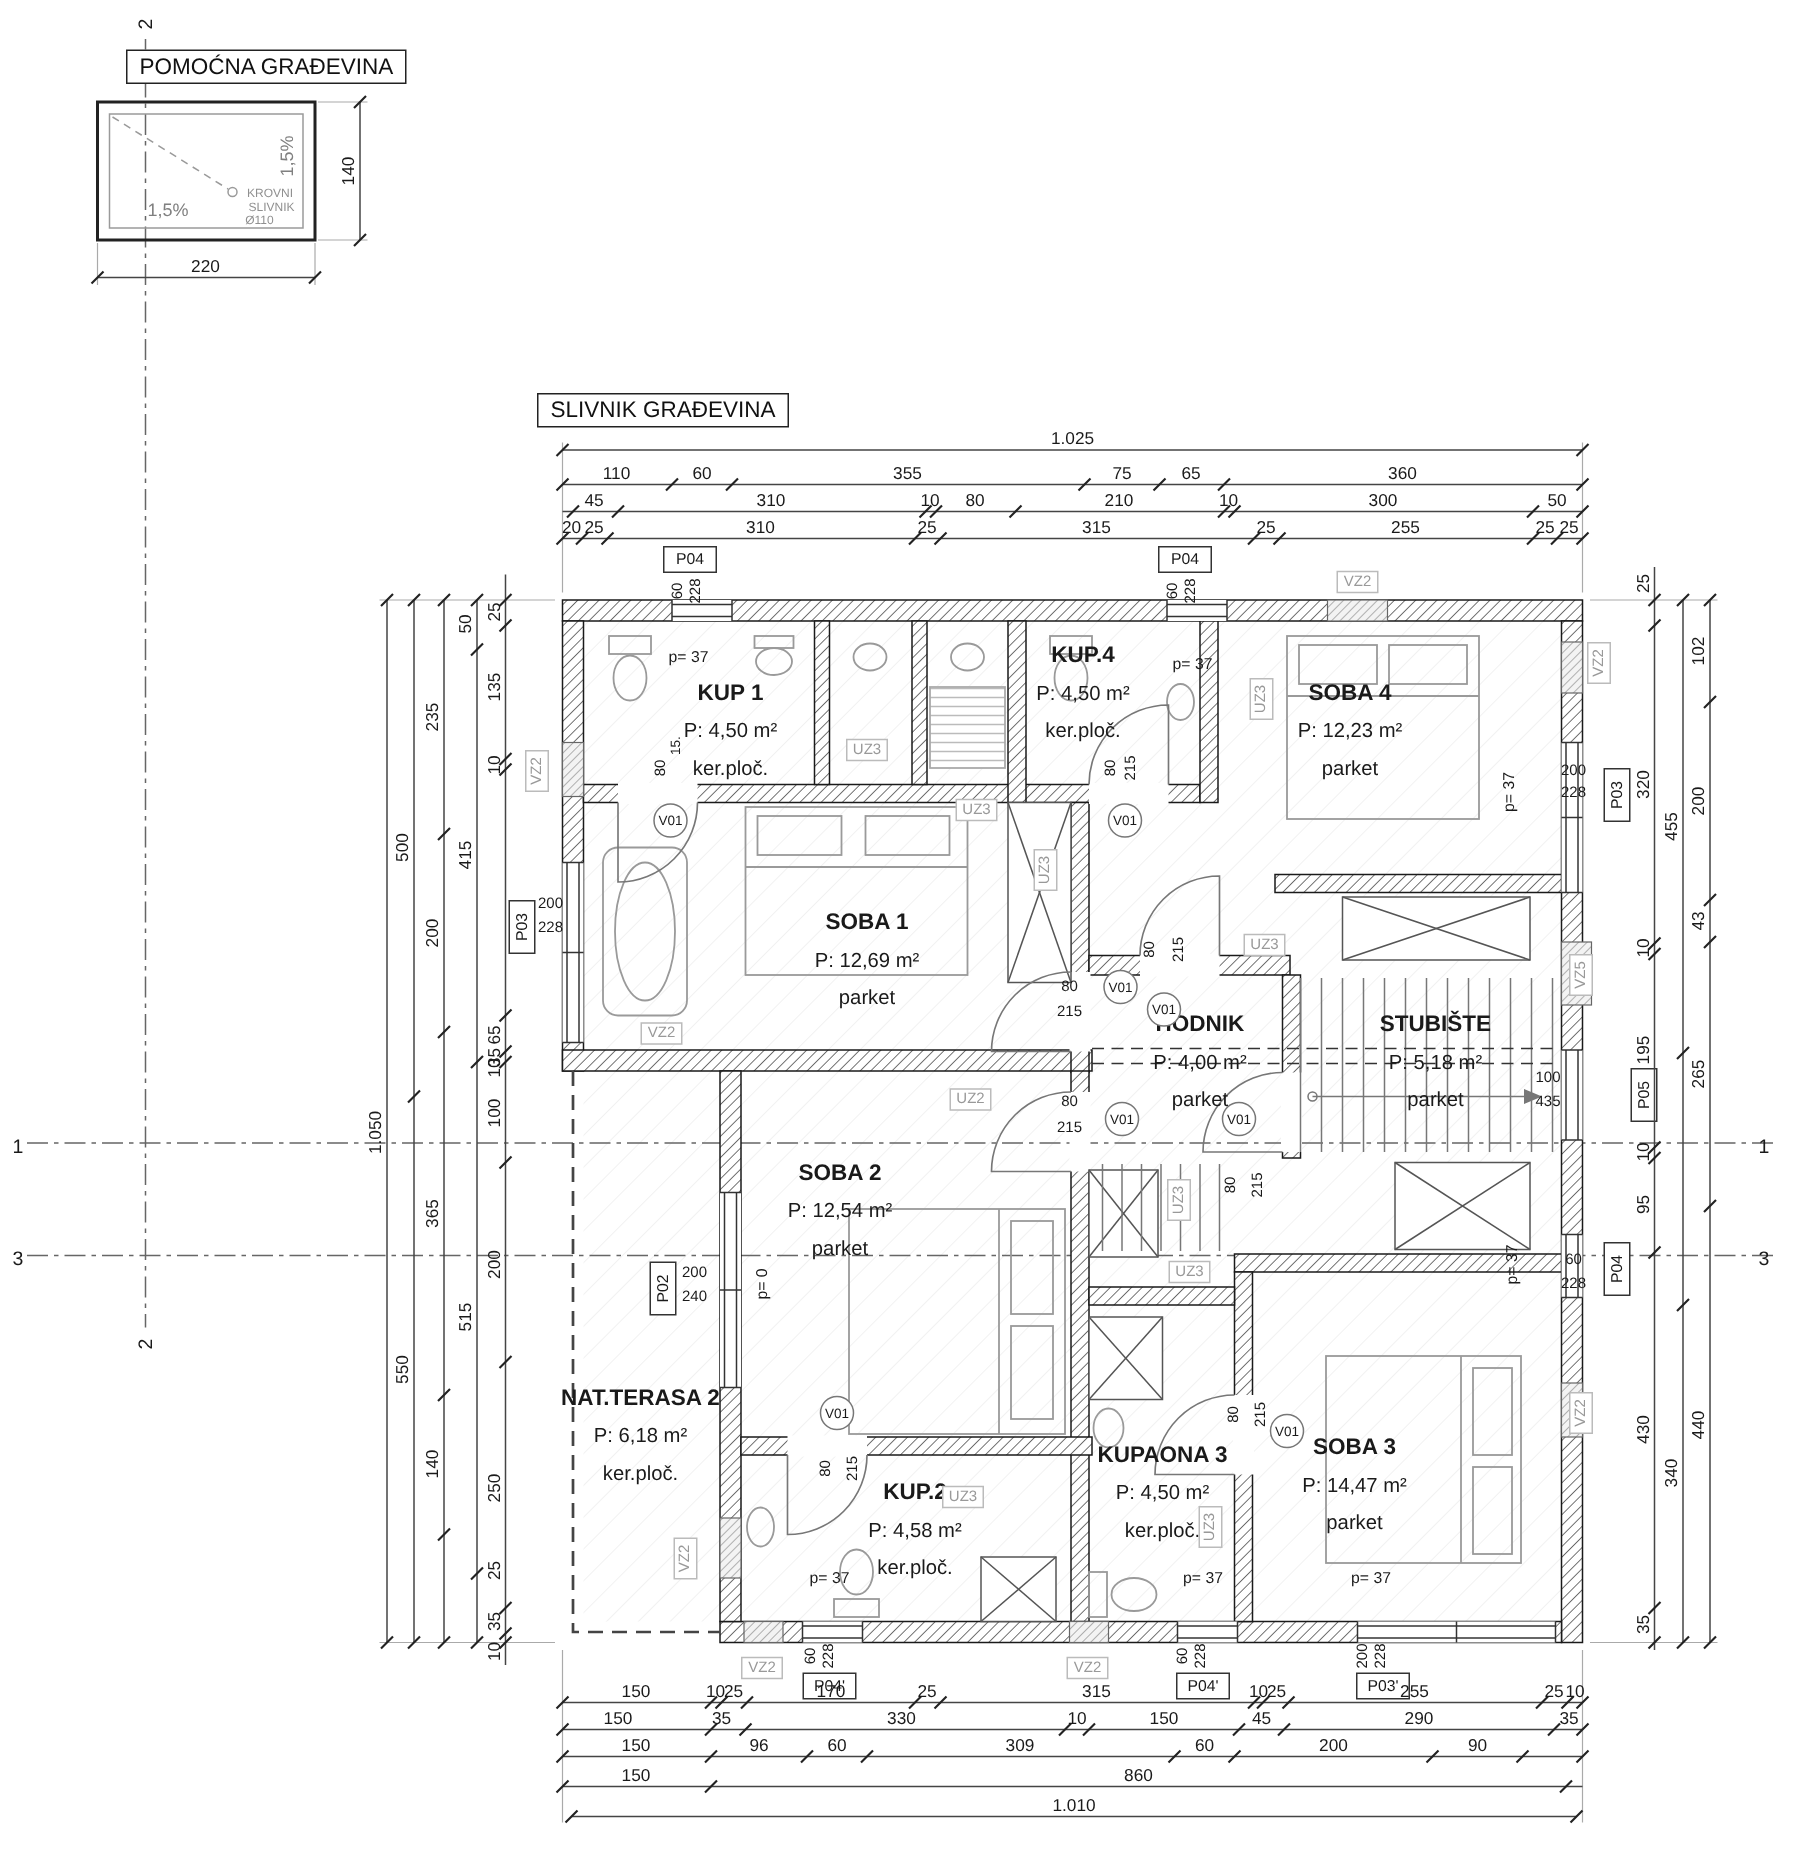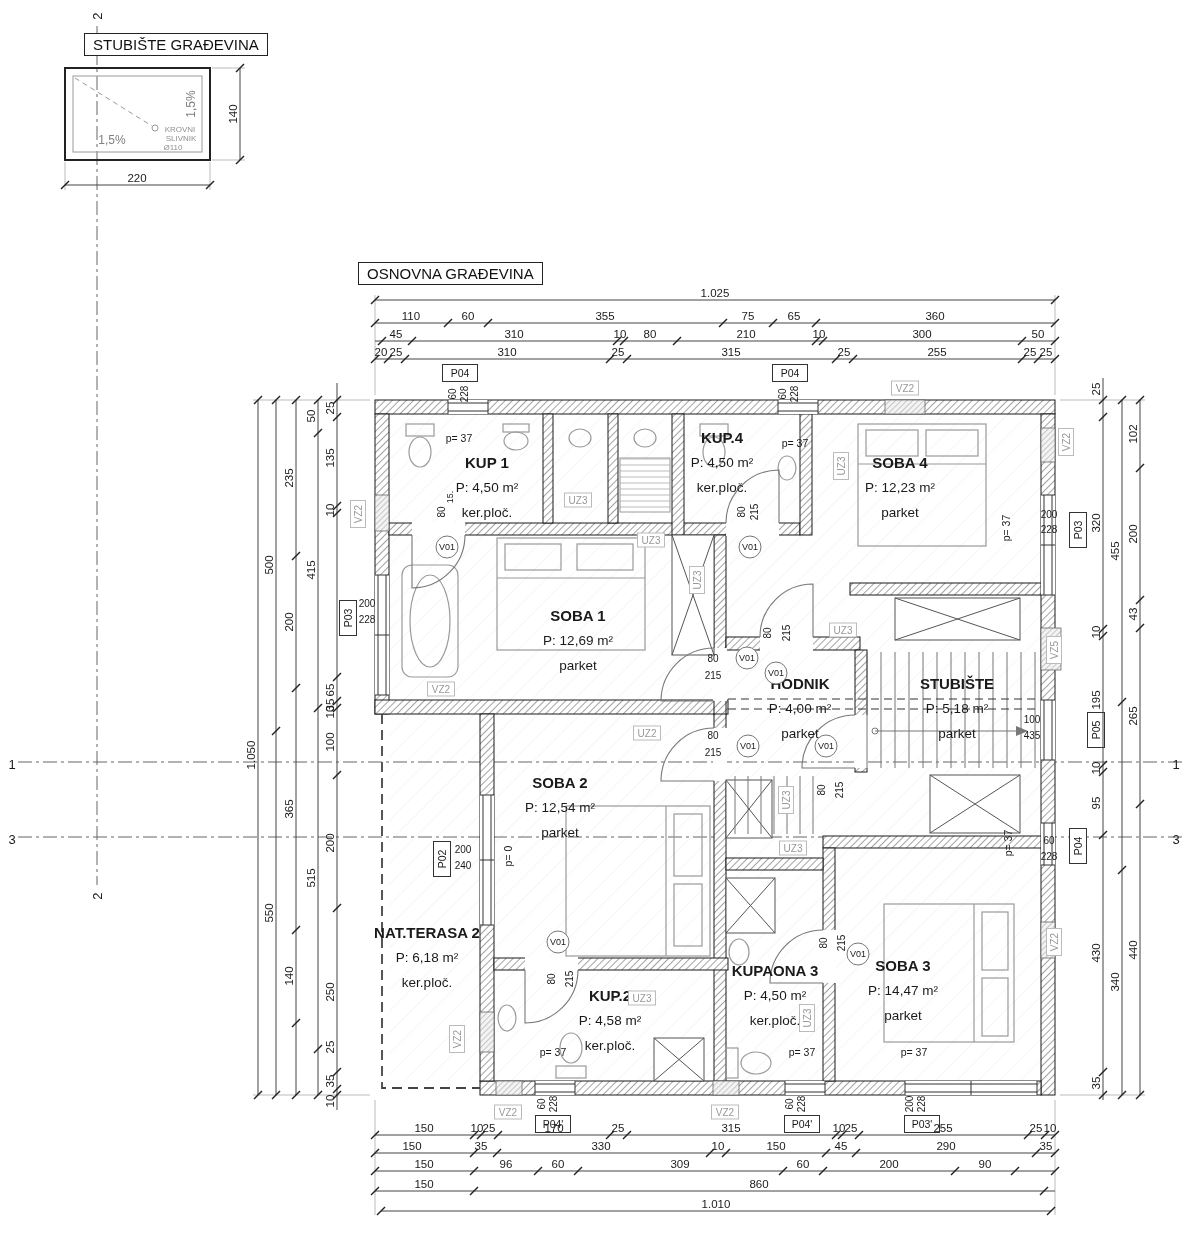--- a/index.html
+++ b/index.html
@@ -685,14 +685,14 @@
       <line x1="61" y1="189" x2="69" y2="181" stroke="#222" stroke-width="1.4"></line>
       <line x1="206" y1="189" x2="214" y2="181" stroke="#222" stroke-width="1.4"></line>
       <text x="137" y="178" font-size="11.5" fill="#1a1a1a" text-anchor="middle" dominant-baseline="central">220</text>
       <line x1="240" y1="68" x2="240" y2="160" stroke="#444" stroke-width="1"></line>
       <line x1="236" y1="72" x2="244" y2="64" stroke="#222" stroke-width="1.4"></line>
       <line x1="236" y1="164" x2="244" y2="156" stroke="#222" stroke-width="1.4"></line>
       <text x="233" y="114" font-size="11.5" fill="#1a1a1a" text-anchor="middle" dominant-baseline="central" transform="rotate(-90 233 114)">140</text>
     </g>
 </svg>
 
-<div class="title-box" style="left:84px;top:33px">STUBIŠTE GRAĐEVINA</div>
-<div class="title-box" style="left:358px;top:262px">OSNOVNA GRAĐEVINA</div>
+<div class="title-box" style="left:84px;top:33px">POMOĆNA GRAĐEVINA</div>
+<div class="title-box" style="left:358px;top:262px">SLIVNIK GRAĐEVINA</div>
 
 </body></html>

